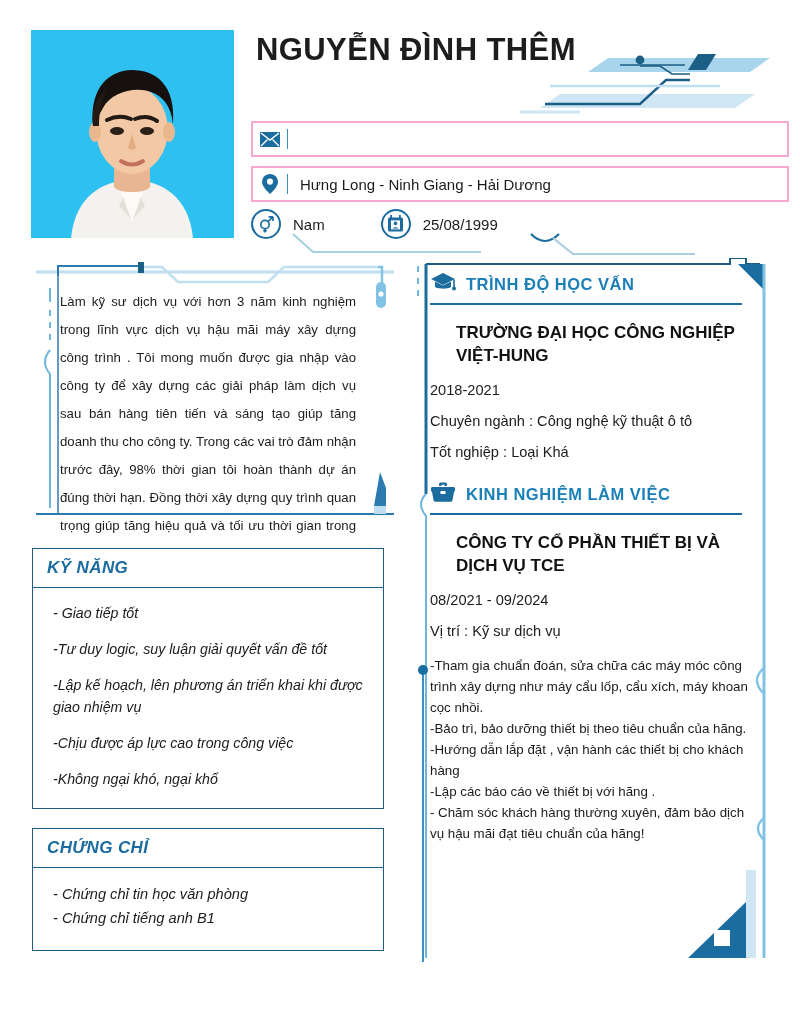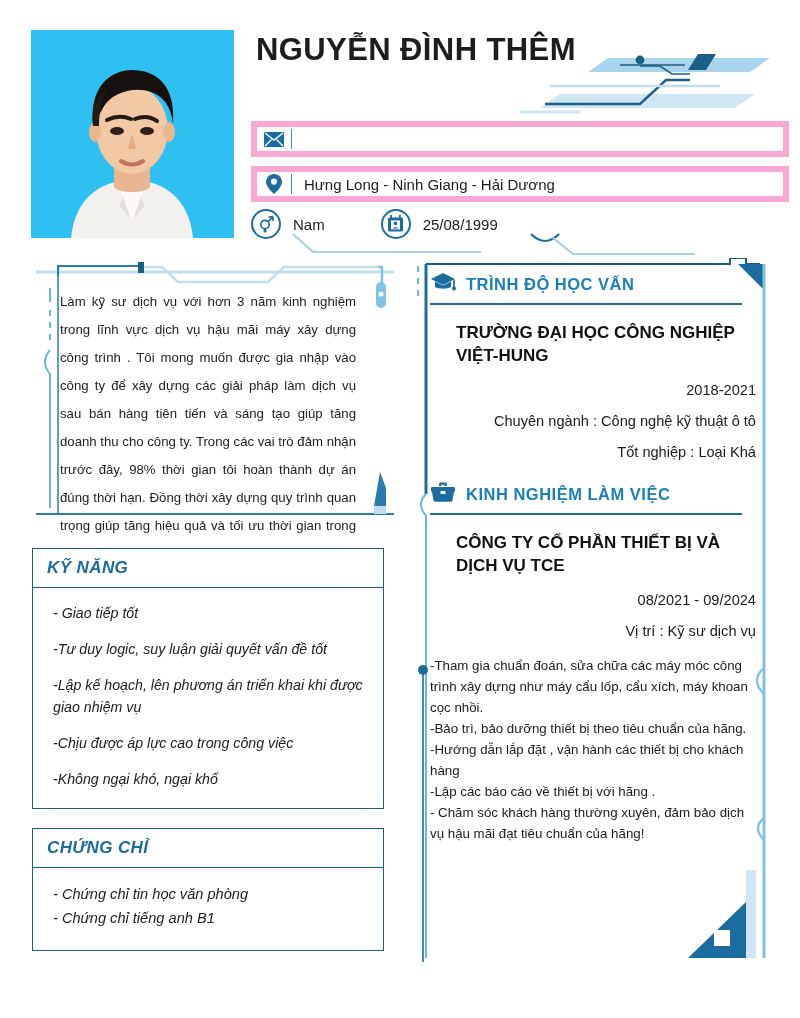--- a/index.html
+++ b/index.html
@@ -37,21 +37,21 @@
   .jt-dot { width: 6px; height: 6px; border-radius: 50%; background: #2b7bb0; margin-left:1px; }
   .jobtitle {
     font-size: 16px; letter-spacing: .6px; color: #2a2a2a;
     margin-left: 10px; white-space: nowrap;
   }
 
   .deco-header { position: absolute; left: 520px; top: 52px; width: 270px; height: 66px; }
 
   .field-box {
     position: absolute; left: 251px;
-    border: 6px solid #f9a8d4;
+    border: 2px solid #f9a8d4;
     height: 36px;
     width: 538px;
     display: flex; align-items: center;
   }
   .field-email { top: 121px; }
   .field-addr  { top: 166px; }
   .field-icon { width: 34px; display:flex; align-items:center; justify-content:center; }
   .field-sep { width: 1px; height: 20px; background: #3b8fc4; margin-right: 12px; }
   .field-val { font-size: 15px; color: #1b1b1b; white-space: nowrap; }
   .field-val.empty { color: #9aa5ad; }
@@ -107,21 +107,21 @@
   .rpanel-inner { position:absolute; left: 22px; top: 14px; width: 326px; }
 
   .sec-head { display:flex; align-items:center; gap: 10px; padding-bottom: 7px; }
   .sec-title {
     font-size: 16.5px; font-weight: bold; letter-spacing: .5px; color: #1b7fb8;
     white-space: nowrap;
   }
   .sec-rule { height: 2px; background:#1b6c9f; width: 312px; margin-bottom: 16px; }
 
   .org { font-size: 17px; font-weight: bold; color: #111; line-height: 23px; margin-left: 26px; }
-  .meta { font-size: 14.6px; color:#1b1b1b; margin-top: 15px; text-align: right; }
+  .meta { font-size: 14.6px; color:#1b1b1b; margin-top: 15px; }
   .sec-block { margin-bottom: 22px; }
 
   .exp-desc { font-size: 13.3px; line-height: 21px; color:#1b1b1b; margin-top: 16px; }
   .exp-desc p { margin: 0; }
 
   .timeline { position:absolute; left: 8px; top: 404px; width: 14px; height: 300px; }
 </style>
 </head>
 <body>
 

